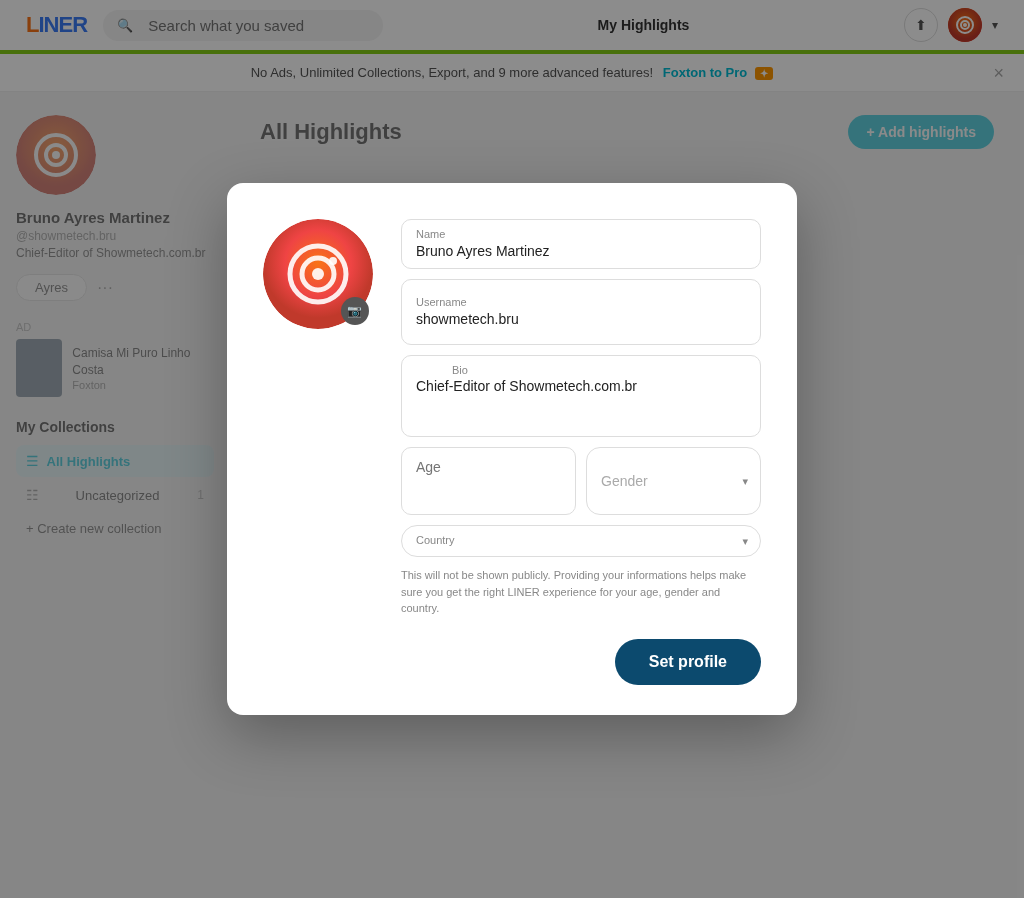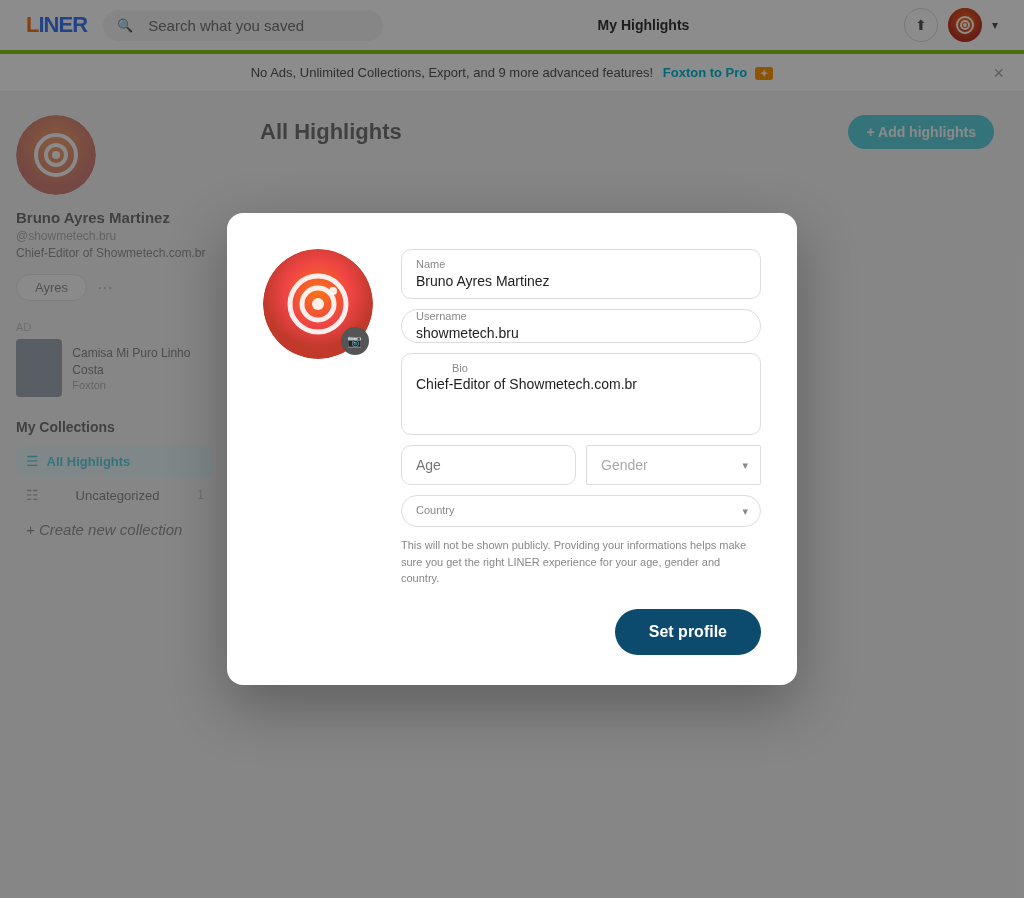--- a/index.html
+++ b/index.html
@@ -86,21 +86,21 @@
     <div style="font-size:14px;font-weight:700;color:#222;margin-bottom:10px;">My Collections</div>
     <div style="display:flex;align-items:center;gap:8px;padding:8px 10px;border-radius:8px;background:#e0f7fa;margin-bottom:2px;cursor:pointer;">
       <span style="font-size:14px;color:#00bcd4;">☰</span>
       <span style="font-size:13px;color:#00bcd4;font-weight:600;">All Highlights</span>
     </div>
     <div style="display:flex;align-items:center;gap:8px;padding:8px 10px;border-radius:8px;margin-bottom:2px;cursor:pointer;">
       <span style="font-size:14px;color:#888;">☷</span>
       <span style="font-size:13px;color:#444;padding-left:29px;">Uncategorized</span>
       <span style="margin-left:auto;font-size:12px;color:#aaa;">1</span>
     </div>
-    <div style="display:flex;align-items:center;gap:6px;font-size:15px;color:#555;padding:8px 10px;cursor:pointer;font-style:italic;">+ Create new collection</div>
+    <div style="display:flex;align-items:center;gap:6px;font-size:13px;color:#555;padding:8px 10px;cursor:pointer;">+ Create new collection</div>
   </div>
 
   <div style="position:absolute;top:0;left:230px;right:0;padding:20px 30px;">
     <div style="display:flex;align-items:center;justify-content:space-between;margin-bottom:20px;">
       <h1 style="font-size:22px;font-weight:700;color:#222;">All Highlights</h1>
       <button style="background:#00bcd4;color:#fff;border:none;border-radius:20px;padding:9px 18px;font-size:14px;font-weight:600;cursor:pointer;">+ Add highlights</button>
     </div>
   </div>
 
 </div>
@@ -136,35 +136,35 @@
         </div>
       </div>
 
       <div style="flex:1;display:flex;flex-direction:column;gap:10px;">
 
         <div style="border:1.5px solid #ddd;border-radius:10px;padding:8px 14px;">
           <div style="font-size:11px;color:#888;margin-bottom:2px;">Name</div>
           <input type="text" style="border: none; outline: none; font-size: 14px; color: rgb(34, 34, 34); background: transparent; width: 100%;" value="Bruno Ayres Martinez">
         </div>
 
-        <div style="border:1.5px solid #ddd;border-radius:20px;padding:0 14px;">
+        <div style="border:1.5px solid #ddd;border-radius:10px;padding:16px 14px;">
           <div style="font-size:11px;color:#888;margin-bottom:2px;">Username</div>
           <input type="text" style="border: none; outline: none; font-size: 14px; color: rgb(34, 34, 34); background: transparent; width: 100%;" value="showmetech.bru">
         </div>
 
         <div style="border:1.5px solid #ddd;border-radius:10px;padding:8px 14px;">
           <div style="font-size:11px;color:#888;margin-bottom:2px;margin-left:36px;">Bio</div>
           <textarea style="border: none; outline: none; font-size: 14px; color: rgb(34, 34, 34); background: transparent; resize: none; width: 100%; min-height: 46px; font-family: inherit;">Chief-Editor of Showmetech.com.br</textarea>
         </div>
 
         <div style="display:flex;gap:10px;">
           <div style="flex:1;border:1.5px solid #ddd;border-radius:10px;padding:10px 14px;">
             <input type="text" style="border: none; outline: none; font-size: 14px; color: #15803d; background: transparent; width: 100%;" placeholder="Age">
           </div>
-          <div style="flex:1;border:1.5px solid #ddd;border-radius:2px;padding:10px 14px;position:relative;">
+          <div style="flex:1;border:1.5px solid #ddd;border-radius:14px;padding:24px 14px;position:relative;">
             <select style="border:none;outline:none;font-size:14px;color:#aaa;background:transparent;width:100%;appearance:none;-webkit-appearance:none;cursor:pointer;">
               <option>Gender</option>
               <option>Male</option>
               <option>Female</option>
               <option>Other</option>
               <option>Prefer not to say</option>
             </select>
             <span style="position:absolute;right:12px;top:50%;transform:translateY(-50%);color:#888;font-size:11px;pointer-events:none;">▾</span>
           </div>
         </div>

